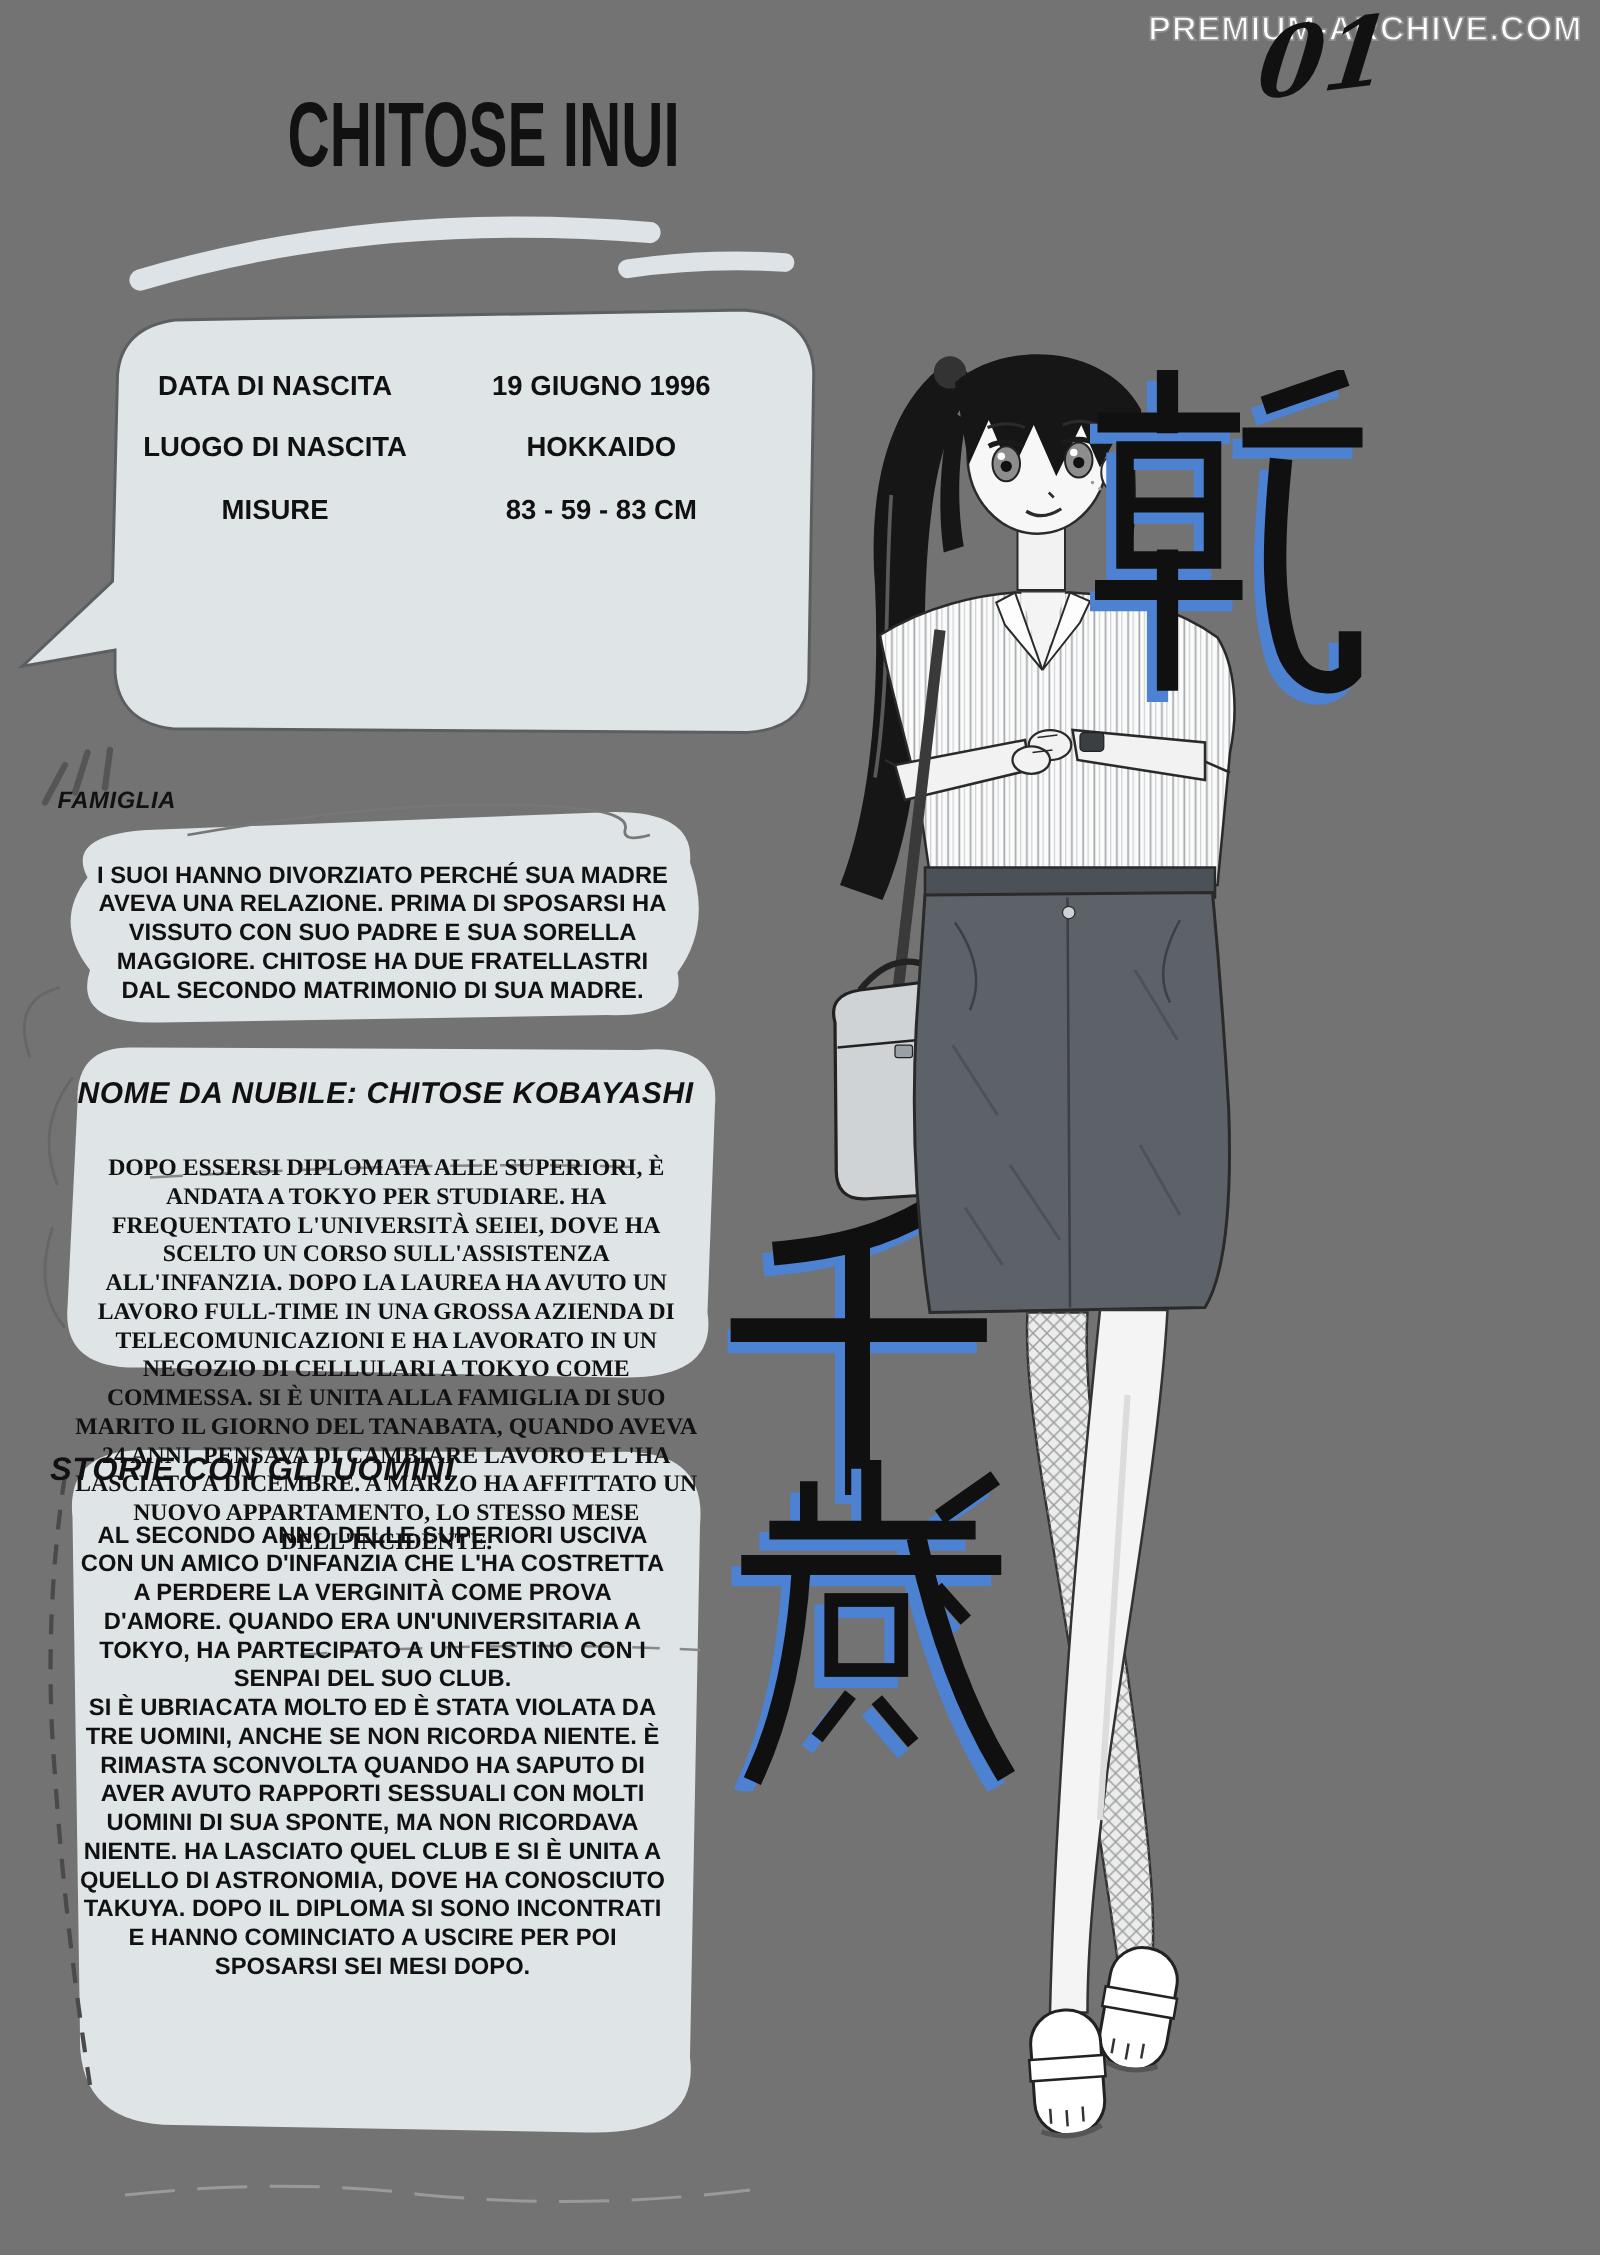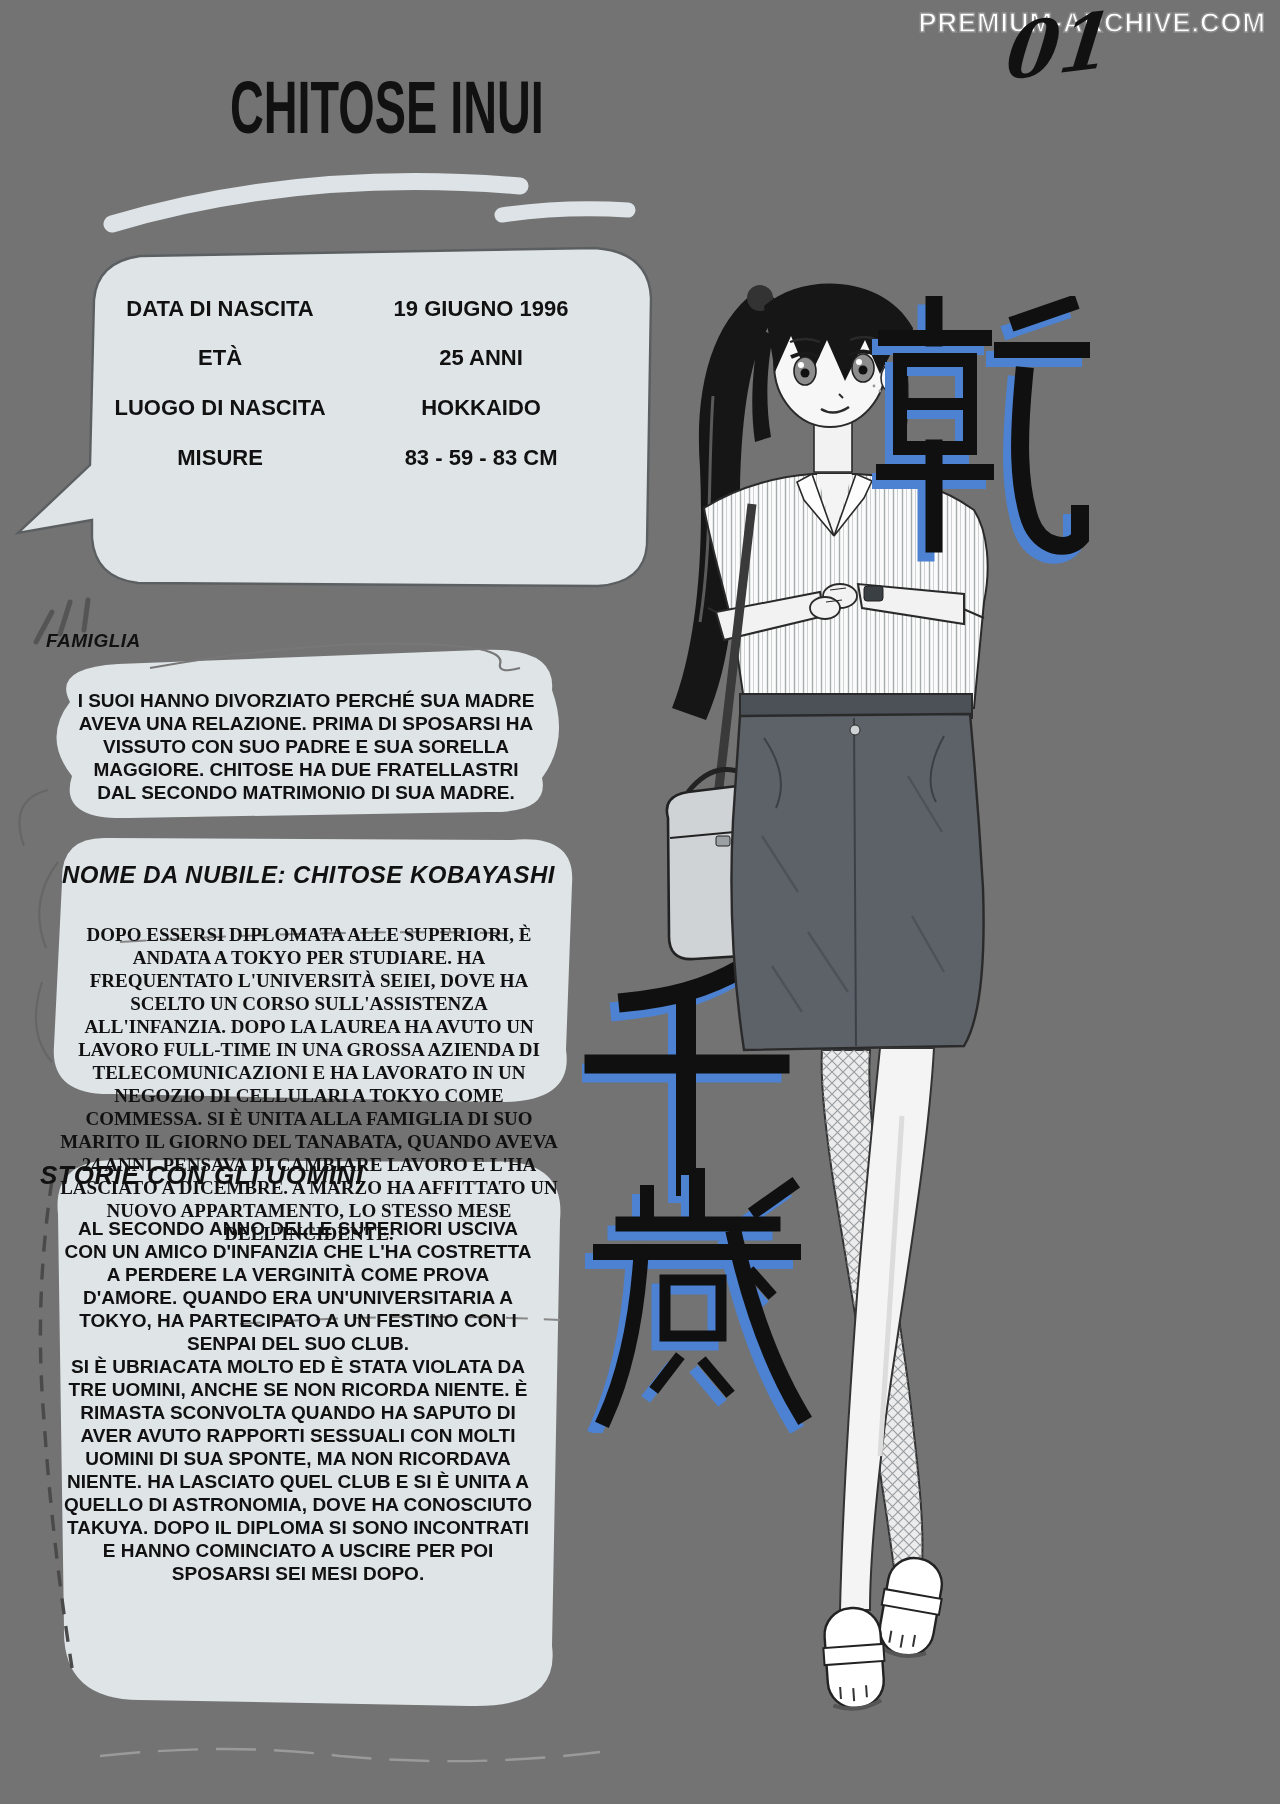--- a/index.html
+++ b/index.html
@@ -250,24 +250,20 @@
   <div class="abs watermark">PREMIUM-ARCHIVE.COM</div>
   <div class="abs page-number">01</div>
   <h1 class="abs title" style="margin:0;">CHITOSE INUI</h1>
 
   <div class="abs stats comic">
     <div class="stat-row">
       <span class="stat-label">DATA DI NASCITA</span>
       <span class="stat-value">19 GIUGNO 1996</span>
     </div>
     <div class="stat-row">
-      <span class="stat-label">ETÀ</span>
-      <span class="stat-value">25 ANNI</span>
-    </div>
-    <div class="stat-row">
       <span class="stat-label">LUOGO DI NASCITA</span>
       <span class="stat-value">HOKKAIDO</span>
     </div>
     <div class="stat-row">
       <span class="stat-label">MISURE</span>
       <span class="stat-value">83 - 59 - 83 CM</span>
     </div>
   </div>
 
   <div class="abs heading h-famiglia">FAMIGLIA</div>

